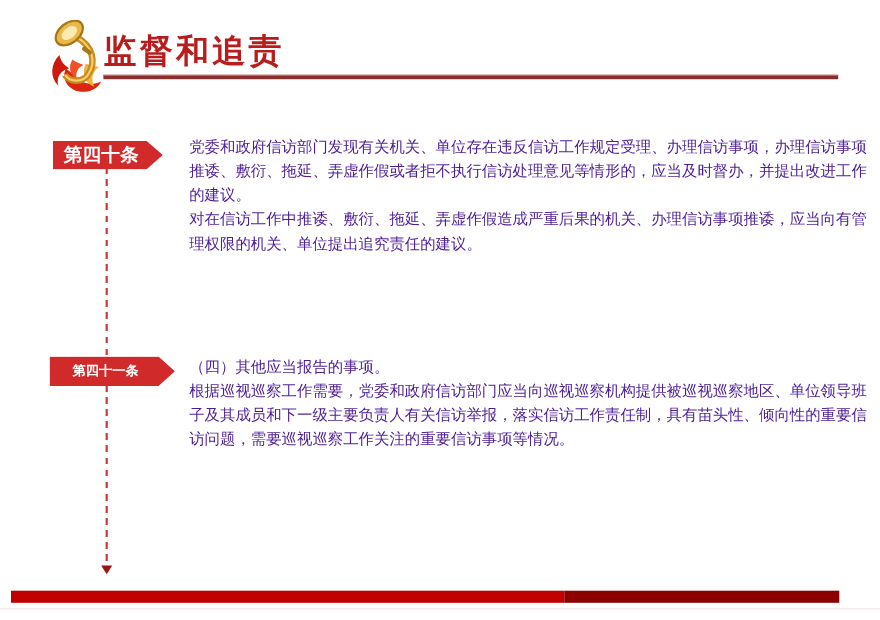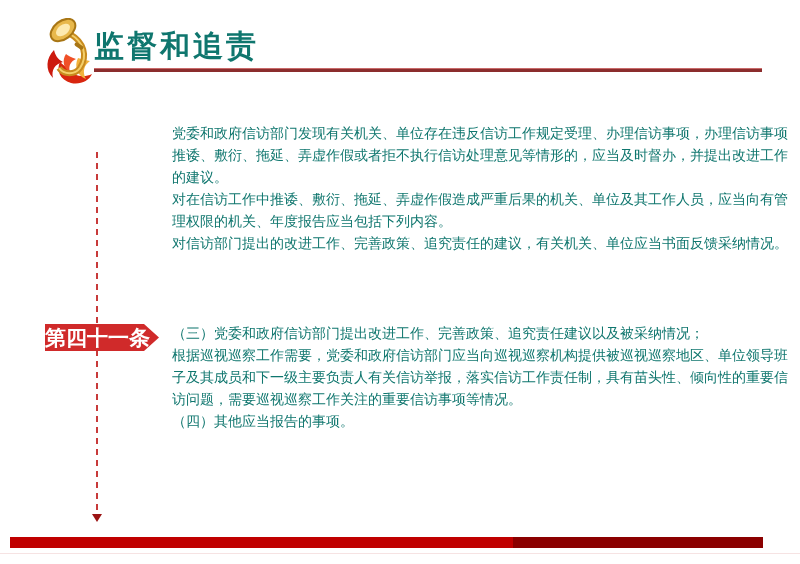--- a/index.html
+++ b/index.html
@@ -12,21 +12,21 @@
     width:800px;height:564px;
     background:#ffffff;
     overflow:hidden;
   }
   
   .header-icon{
     position:absolute;left:44px;top:18px;width:56px;height:68px;
   }
   .page-title{
     position:absolute;left:94px;top:26px;
-    font-size:30px;font-weight:bold;color:#0f766e;
+    font-size:30px;font-weight:bold;color:#b91c1c;
     letter-spacing:3px;white-space:nowrap;
   }
   .title-underline{
     position:absolute;left:94px;top:68px;width:668px;height:3px;
     background:#8b2d2d;
     border-top:1px solid #c96a6a;
   }
   
   .timeline-line{
     position:absolute;left:96px;top:152px;width:2px;height:362px;
@@ -51,27 +51,27 @@
     clip-path:polygon(0 0,calc(100% - 15px) 0,100% 50%,calc(100% - 15px) 100%,0 100%);
     white-space:nowrap;
   }
   .label-40{
     left:48px;top:128px;width:100px;height:26px;
     font-size:17px;line-height:26px;
     padding-right:12px;box-sizing:border-box;
   }
   .label-41{
     left:45px;top:324px;width:114px;height:27px;
-    font-size:21px;line-height:27px;
+    font-size:12px;line-height:27px;
     padding-right:12px;box-sizing:border-box;
   }
   
   .article-text{
     position:absolute;left:172px;width:621px;
-    font-size:14px;line-height:22px;color:#0f766e;
+    font-size:14px;line-height:22px;color:#4c1d95;
     text-align:left;
   }
   .article-text p{margin:0;padding:0;}
   .text-40{top:122px;}
   .text-41{top:322px;}
   
   .bottom-bar{
     position:absolute;left:10px;top:537px;width:753px;height:11px;
     display:flex;
   }
@@ -107,31 +107,30 @@
       <rect x="30" y="26" width="10" height="4" rx="2" transform="rotate(35 35 28)" fill="#a87615"></rect>
     </svg>
   </div>
 
   <div class="page-title">监督和追责</div>
   <div class="title-underline"></div>
 
   <div class="timeline-line"></div>
   <div class="timeline-arrowhead"></div>
 
+  <div class="article-label label-40">第四十条</div>
   <div class="article-text text-40">
     <p>党委和政府信访部门发现有关机关、单位存在违反信访工作规定受理、办理信访事项，办理信访事项推诿、敷衍、拖延、弄虚作假或者拒不执行信访处理意见等情形的，应当及时督办，并提出改进工作的建议。</p>
-    <p>对在信访工作中推诿、敷衍、拖延、弄虚作假造成严重后果的机关、单位及其工作人员，应当向有管理权限的机关、年度报告应当包括下列内容。</p>
-    <p>对信访部门提出的改进工作、完善政策、追究责任的建议，有关机关、单位应当书面反馈采纳情况。</p>
+    <p>对在信访工作中推诿、敷衍、拖延、弄虚作假造成严重后果的机关、办理信访事项推诿，应当向有管理权限的机关、单位提出追究责任的建议。</p>
   </div>
 
   <div class="article-label label-41">第四十一条</div>
   <div class="article-text text-41">
-    <p>（三）党委和政府信访部门提出改进工作、完善政策、追究责任建议以及被采纳情况；</p>
+    <p>（四）其他应当报告的事项。</p>
     <p>根据巡视巡察工作需要，党委和政府信访部门应当向巡视巡察机构提供被巡视巡察地区、单位领导班子及其成员和下一级主要负责人有关信访举报，落实信访工作责任制，具有苗头性、倾向性的重要信访问题，需要巡视巡察工作关注的重要信访事项等情况。</p>
-    <p>（四）其他应当报告的事项。</p>
   </div>
 
   <div class="bottom-bar">
     <div class="seg-bright"></div>
     <div class="seg-dark"></div>
   </div>
   <div class="bottom-edge"></div>
 
 </div>
 

